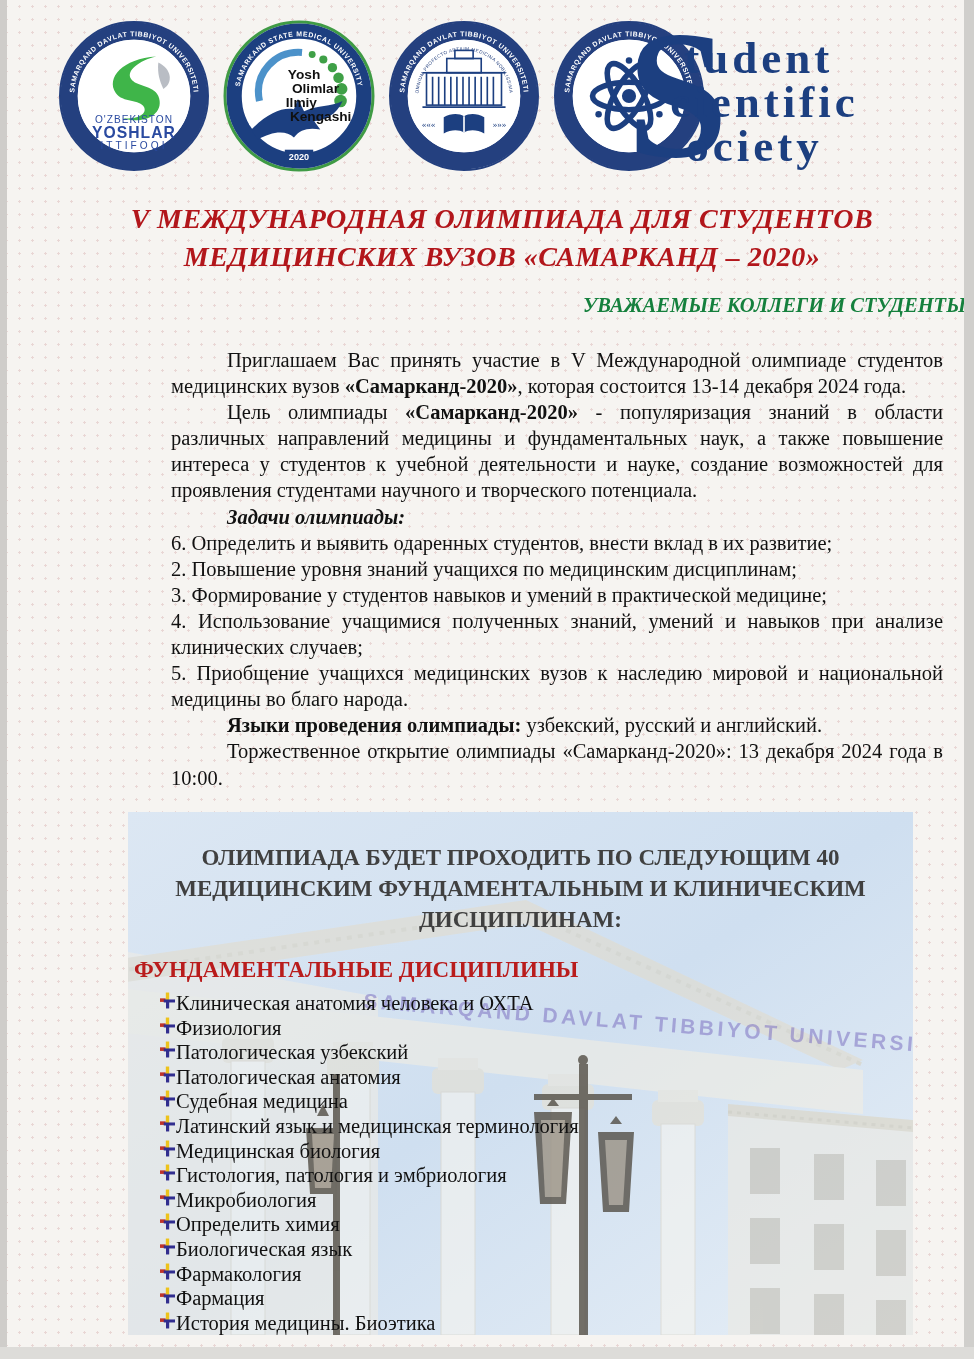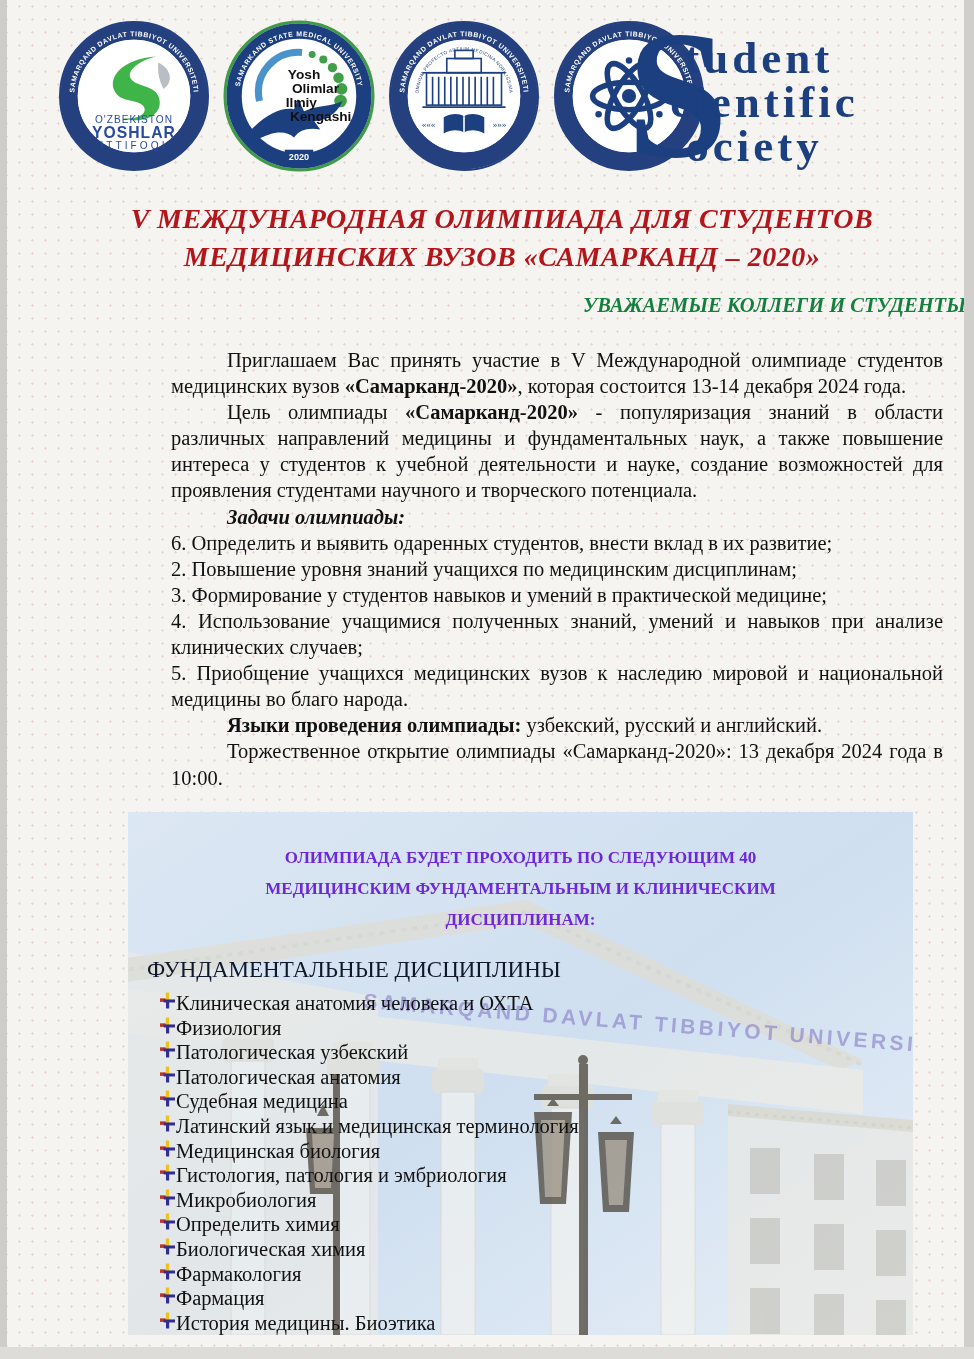--- a/index.html
+++ b/index.html
@@ -33,23 +33,23 @@
   
   .bodytext{position:absolute;left:130px;top:347px;width:772px;z-index:1;margin-left:41px;}
   .bodytext p{margin:0;font-size:20.5px;line-height:26.1px;text-align:justify;}
   .ind{text-indent:56px;}
   .tasks-heading{font-weight:bold;font-style:italic;}
 
   
   .panel{position:absolute;left:128px;top:812px;width:785px;height:523px;overflow:hidden;z-index:1;}
   .scene{position:absolute;left:0;top:0;z-index:0;}
   .panel-content{position:relative;z-index:1;}
-  .panel-heading{width:700px;margin:30px auto 0;text-align:center;color:#6d28d9;
-        font-weight:bold;font-size:17px;line-height:31px;}
-  .fund-heading{margin:22px 0 9px 19px;color:#0f172a;font-weight:normal;font-size:23px;}
+  .panel-heading{width:700px;margin:30px auto 0;text-align:center;color:#404040;
+        font-weight:bold;font-size:23px;line-height:31px;}
+  .fund-heading{margin:22px 0 9px 6px;color:#b91c1c;font-weight:bold;font-size:23px;}
   .disc-item{display:flex;align-items:flex-start;height:24.6px;margin-left:32px;gap:1px;}
   .disc-text{font-size:20.5px;white-space:nowrap;}
   .pin{flex:none;}
 </style>
 </head>
 <body>
 
 <div class="page">
   <div class="edge-left"></div>
   <div class="edge-right"></div>
@@ -375,21 +375,21 @@
             <span class="disc-text">Определить химия</span>
           </div>
 
           <div class="disc-item">
             <svg class="pin" width="15" height="17" viewBox="0 0 16 17">
               <rect x="6.2" y="0" width="3.6" height="9" fill="#edc31b"></rect>
               <rect x="0" y="6.2" width="6" height="3.8" fill="#c03428"></rect>
               <rect x="4" y="7.4" width="12" height="3.2" fill="#312e8f"></rect>
               <rect x="6.4" y="9" width="3.4" height="8" fill="#312e8f"></rect>
             </svg>
-            <span class="disc-text">Биологическая химия</span>
+            <span class="disc-text">Биологическая язык</span>
           </div>
 
           <div class="disc-item">
             <svg class="pin" width="15" height="17" viewBox="0 0 16 17">
               <rect x="6.2" y="0" width="3.6" height="9" fill="#edc31b"></rect>
               <rect x="0" y="6.2" width="6" height="3.8" fill="#c03428"></rect>
               <rect x="4" y="7.4" width="12" height="3.2" fill="#312e8f"></rect>
               <rect x="6.4" y="9" width="3.4" height="8" fill="#312e8f"></rect>
             </svg>
             <span class="disc-text">Фармакология</span>

